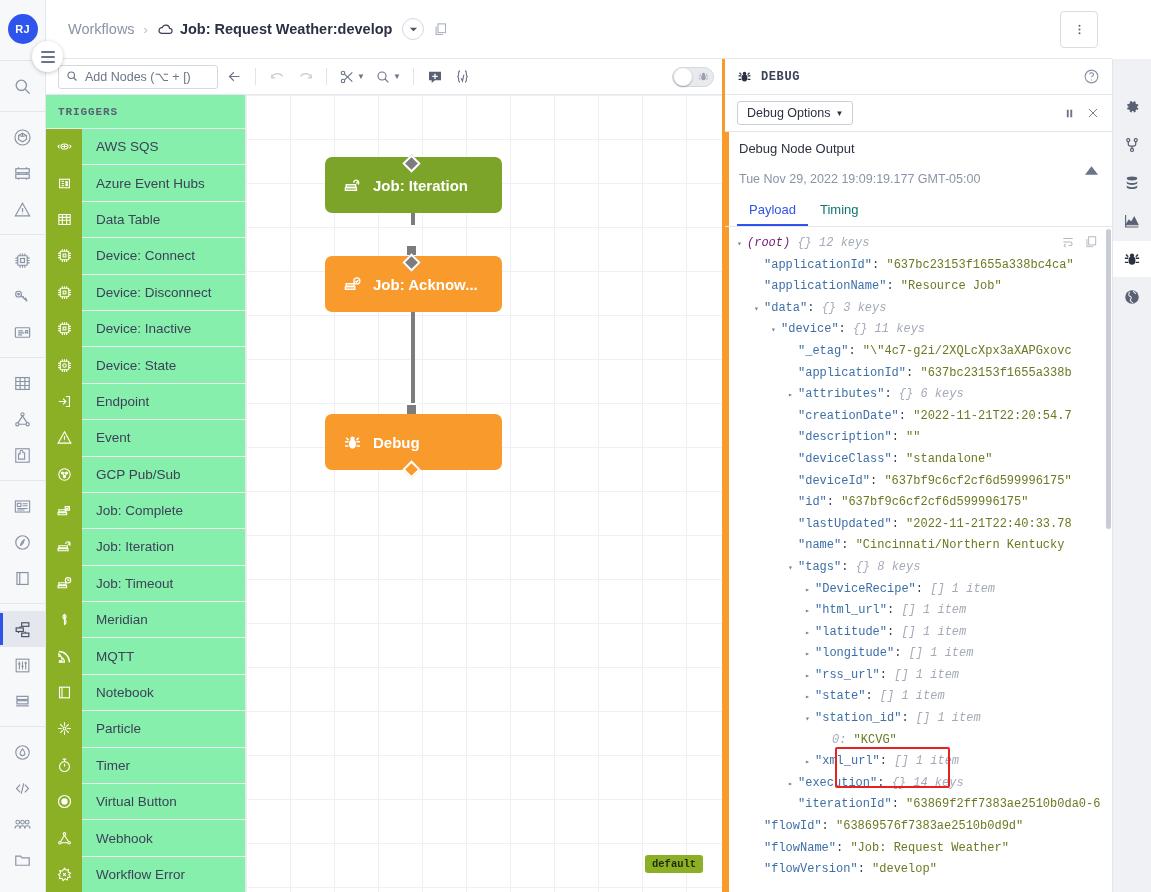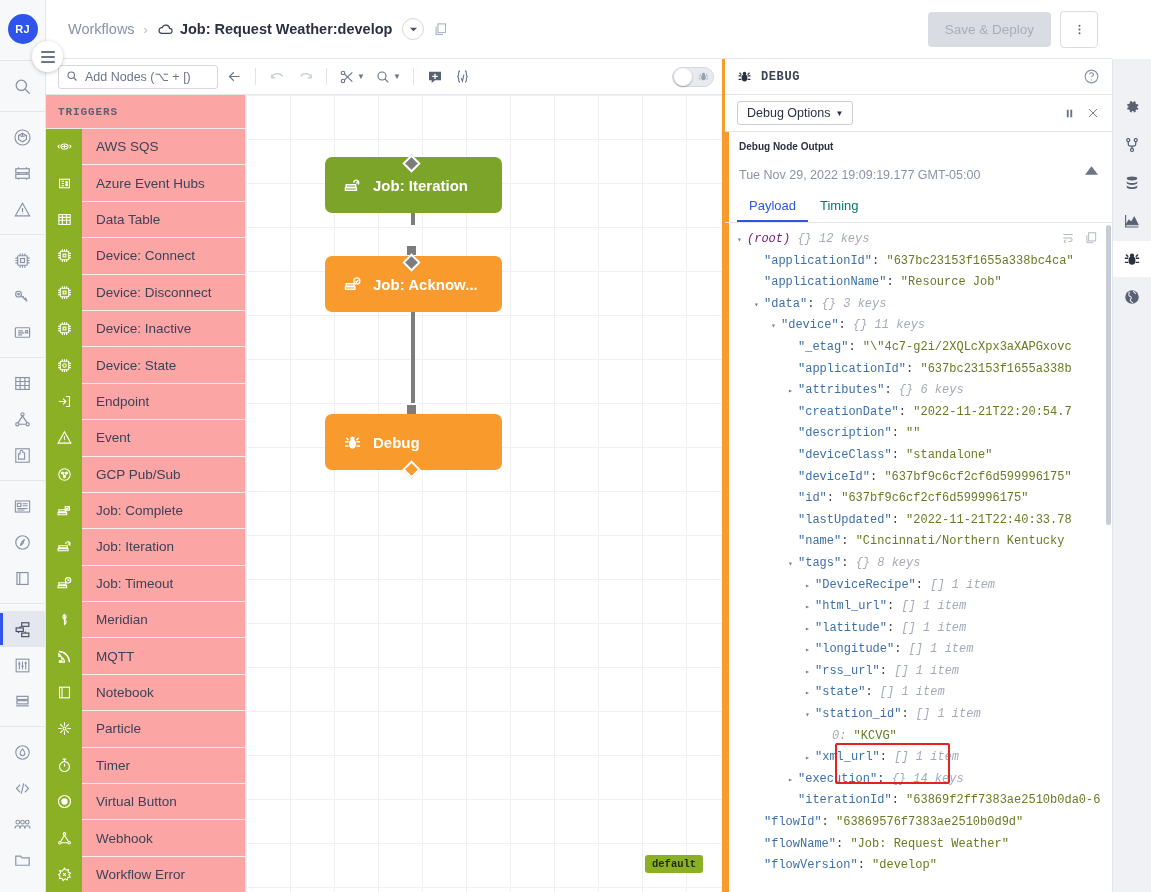--- a/index.html
+++ b/index.html
@@ -109,21 +109,21 @@
   }
   .toggle-knob {
     width: 18px; height: 18px; border-radius: 50%; background: #fff;
     box-shadow: 0 1px 2px rgba(0,0,0,.3); margin-left: 1px;
   }
   .toggle-bug { position: absolute; right: 4px; color: #9aa1ae; display: flex; }
 
   
   .triggers {
     position: absolute; left: 46px; top: 95px; width: 200px; bottom: 0;
-    background: #fca5a5; border-right: 1px solid #e3e6eb; overflow: hidden;
+    background: #86efac; border-right: 1px solid #e3e6eb; overflow: hidden;
     z-index: 2;
   }
   .triggers-head {
     font-family: "Liberation Mono", monospace; font-size: 11px;
     letter-spacing: .9px; color: #5a6173; padding: 11px 0 10px 12px;
     border-bottom: 1px solid #e8eaee; font-weight: bold;
   }
   .trig-row {
     display: flex; align-items: center; height: 36.4px;
     border-bottom: 1px solid #edeff2; cursor: pointer;
@@ -198,21 +198,21 @@
     color: #6c7487; cursor: pointer; display: flex; align-items: center;
     font-size: 14px;
   }
   .pause-btn { margin-left: auto; }
   .entry-head { position: relative; padding: 9px 14px 8px 14px; }
   .entry-head::before {
     content: ''; position: absolute; left: 0; top: 0; bottom: -1px; width: 4px;
     background: #f99a2c;
   }
   .entry-sub { font-size: 12.5px; color: #8a93a5; margin-bottom: 3px; }
-  .entry-name { font-size: 10px; font-weight: bold; color: #2c3142; }
+  .entry-name { font-size: 13px; font-weight: normal; color: #2c3142; }
   .entry-ts { font-size: 12.5px; color: #8a93a5; margin-top: 16px; }
   .collapse-arrow {
     position: absolute; right: 13px; top: 30px; color: #6c7487; cursor: pointer;
   }
   .tabs { display: flex; border-bottom: 1px solid #e3e6eb; padding-left: 12px; position: relative; }
   .tabs::before {
     content:''; position:absolute; left:0; top:0; bottom:0; width:4px; background:#f99a2c;
   }
   .tab {
     font-size: 13px; padding: 8px 12px 7px 12px; color: #0f766e; cursor: pointer;
@@ -428,21 +428,20 @@
           <path d="M1 3l4 4 4-4z" fill="#4a5163"></path>
         </svg>
     </span>
     <span class="copy-btn">
       <svg width="15" height="15" viewBox="0 0 24 24" fill="none" stroke="currentColor" stroke-width="1.7">
           <rect x="8" y="3" width="12" height="14"></rect>
           <path d="M5 7v13h11"></path>
         </svg>
     </span>
     <div class="topbar-right">
-      <button class="btn-deploy">Save &amp; Deploy</button>
       <div class="btn-kebab">
         <svg width="15" height="15" viewBox="0 0 24 24" fill="currentColor">
             <circle cx="12" cy="6" r="1.6"></circle>
             <circle cx="12" cy="12" r="1.6"></circle>
             <circle cx="12" cy="18" r="1.6"></circle>
           </svg>
       </div>
     </div>
   </div>
 

